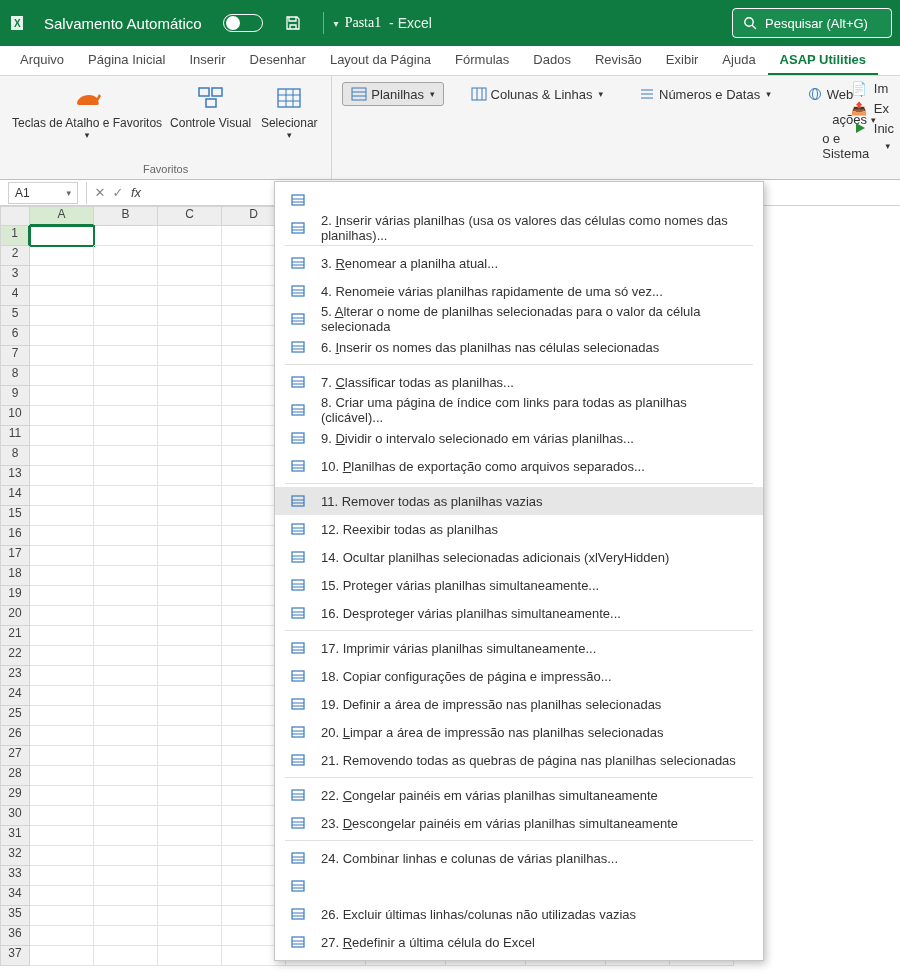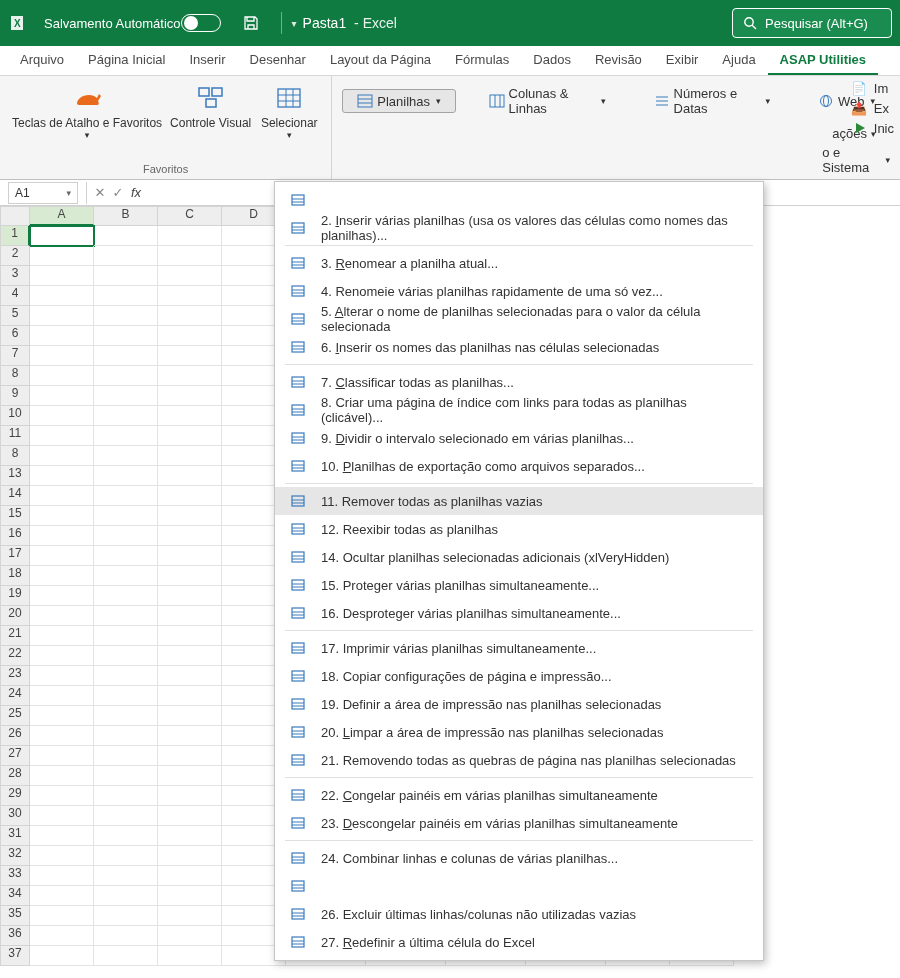--- a/index.html
+++ b/index.html
@@ -1,48 +1,48 @@
 <!DOCTYPE html>
 <html><head>
 <meta charset="utf-8">
 <style>
   * { box-sizing: border-box; margin: 0; padding: 0; font-family: "Segoe UI", sans-serif; }
   body { width: 900px; height: 978px; overflow: hidden; background: #fff; font-size: 13px; color: #333; }
 
   
   .title-bar { height: 46px; background: #0f7b41; display: flex; align-items: center; padding: 0 8px; color: #fff; }
   .title-bar .app-icon { width: 24px; height: 24px; margin-right: 12px; display:flex;align-items:center;justify-content:center;}
-  .title-bar .autosave-label { font-size: 13px; margin-right: 0; text-align: right; }
+  .title-bar .autosave-label { font-size: 15px; margin-right: 21px; text-align: right; }
   .autosave-toggle { width: 40px; height: 18px; border: 1px solid #fff; border-radius: 10px; position: relative; margin-right: 18px; }
   .autosave-toggle .knob { width: 14px; height: 14px; background: #fff; border-radius: 50%; position: absolute; left: 2px; top: 1px; }
   .save-btn { width: 24px; height: 24px; display: flex; align-items:center;justify-content:center; margin-right: 8px; }
   .divider-v { width: 1px; height: 22px; background: rgba(255,255,255,0.4); margin: 0 10px; }
   .title-caret { font-size: 10px; margin-right: 6px; opacity: 0.85;}
-  .doc-name { font-size: 14px; }
+  .doc-name { font-size: 14px; font-family: Liberation Serif, serif; }
   .app-name { font-size: 14px; margin-left: 4px; opacity: 0.9;}
   .title-bar .spacer { flex: 1; }
   .search-box { background: #1a8c4f; border: 1px solid #fff; border-radius: 4px; height: 30px; min-width: 160px; display: flex; align-items: center; padding: 0 10px; color: #fff; gap: 8px; }
   .search-box .mag-icon { width: 14px; height: 14px; display:flex;align-items:center;justify-content:center;}
 
   
   .ribbon-tabs { height: 30px; display: flex; align-items: flex-end; padding: 0 8px; background: #fff; border-bottom: 1px solid #d8d8d8; }
   .ribbon-tab { padding: 6px 12px; font-size: 13px; color: #4a4a4a; cursor: pointer; border-bottom: 2px solid transparent;}
   .ribbon-tab.active { color: #0f7b41; font-weight: 600; border-bottom: 2px solid #0f7b41;}
 
   
   .ribbon-body { height: 104px; background: #f5f5f5; border-bottom: 1px solid #c0c0c0; display: flex; position: relative; }
   .ribbon-group { border-right: 1px solid #d4d4d4; display: flex; flex-direction: column; align-items:center; justify-content: space-between; padding: 4px 8px 2px 8px; }
   .ribbon-group-label { font-size: 11px; color: #666; text-align: center; padding: 2px 0; }
   .big-btn { display: flex; flex-direction: column; align-items: center; justify-content: flex-start; padding: 2px 4px; text-align: center; font-size: 12px; color: #333; min-width: 68px; }
   .big-btn .icon { width: 32px; height: 32px; margin-bottom: 2px; display:flex;align-items:center;justify-content:center; }
   .big-btn .caret { font-size: 9px; display: block; }
 
   .ribbon-right { flex: 1; display: flex; flex-direction: column; }
   .ribbon-top-row { display: flex; gap: 18px; padding: 6px 10px 4px 10px; align-items: center; }
-  .dd-btn { display: inline-flex; align-items: center; gap: 4px; font-size: 13px; color: #333; padding: 3px 14px; border: 1px solid transparent; border-radius: 3px;}
+  .dd-btn { display: inline-flex; align-items: center; gap: 4px; font-size: 13px; color: #333; padding: 3px 8px; border: 1px solid transparent; border-radius: 3px;}
   .dd-btn .mini-icon { width: 16px; height: 16px; display:inline-flex;align-items:center;justify-content:center;}
   .dd-btn.active { background: #e6e6e6; border: 1px solid #a3a3a3; }
   .dd-caret { font-size: 9px; margin-left: 2px;}
 
   .ribbon-lower-row { display: flex; gap: 30px; padding: 2px 10px; }
   .snip-btn { font-size: 13px; color: #333; display: inline-flex; align-items:center; gap:4px; }
   .snip-btn .caret { font-size: 9px;}
 
   .right-snips { position: absolute; right: 6px; top: 4px; display: flex; flex-direction: column; gap: 4px; }
   .right-snip { display: flex; align-items: center; gap: 6px; font-size: 13px; color: #333; }

